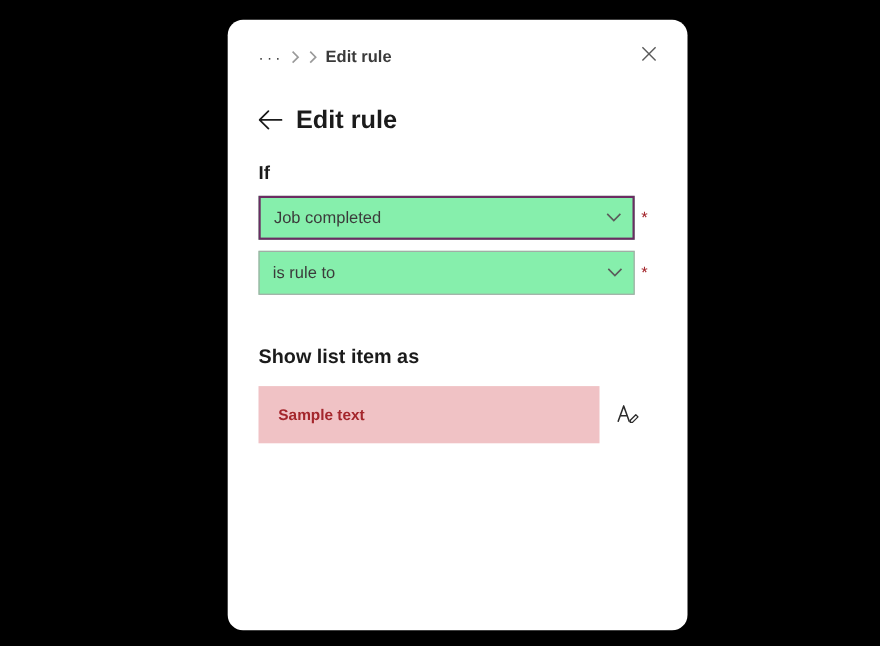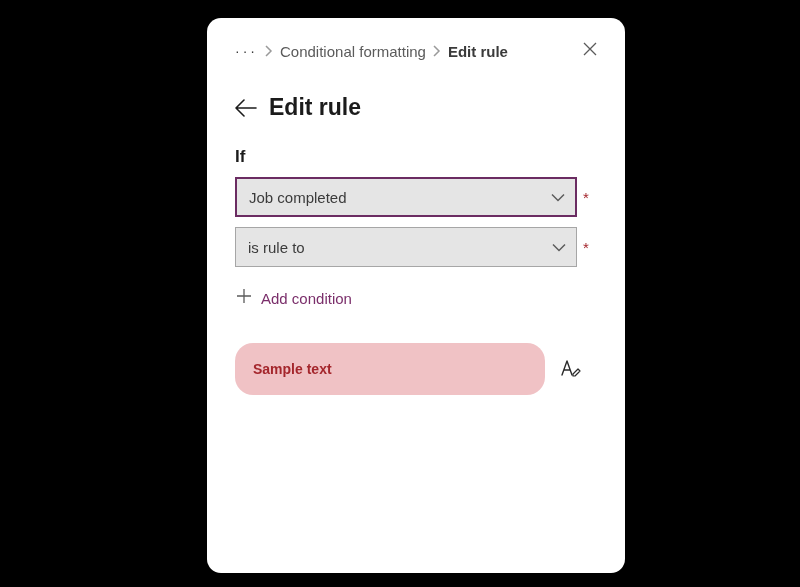--- a/index.html
+++ b/index.html
@@ -66,21 +66,21 @@
   .dropdown {
     flex: 1;
     height: 40px;
     border: 1px solid #a6a6a6;
     display: flex;
     align-items: center;
     padding: 0 12px;
     color: #3b3b3b;
     font-size: 15px;
     cursor: pointer;
-    background: #e5e5e5;
+    background: #86efac;
     position: relative;
     max-width: 350px;
   }
   .dropdown.active {
     border: 2px solid #6b2c62;
   }
   .dropdown .dd-icon {
     position: absolute;
     right: 10px;
     top: 50%;
@@ -119,40 +119,38 @@
   .swatch {
     background: #f0c2c5;
     color: #a4262c;
     font-size: 14px;
     font-weight: 600;
     height: 52px;
     width: 310px;
     display: flex;
     align-items: center;
     padding-left: 18px;
-    border-radius: 18px;
   }
   .font-btn {
     cursor: pointer;
     display: inline-flex;
   }
 </style>
 </head>
 <body>
 
 <div class="panel">
 
   <div class="breadcrumb">
     <span class="dots">···</span>
     <span class="chev">
       <svg width="10" height="12" viewBox="0 0 10 12">
           <path d="M2 1 L7 6 L2 11" stroke="#9a9a9a" stroke-width="1.5" fill="none"></path>
         </svg>
     </span>
-    <span class="crumb-link">Conditional formatting</span>
     <span class="chev">
       <svg width="10" height="12" viewBox="0 0 10 12">
           <path d="M2 1 L7 6 L2 11" stroke="#9a9a9a" stroke-width="1.5" fill="none"></path>
         </svg>
     </span>
     <span class="crumb-current">Edit rule</span>
     <span class="close-btn">
       <svg width="14" height="14" viewBox="0 0 14 14">
           <path d="M1 1 L13 13 M13 1 L1 13" stroke="#5b5b5b" stroke-width="1.3"></path>
         </svg>
@@ -189,31 +187,24 @@
         <span class="dd-icon">
           <svg width="14" height="10" viewBox="0 0 14 10">
               <path d="M1 2 L7 8 L13 2" stroke="#5b5b5b" stroke-width="1.5" fill="none"></path>
             </svg>
         </span>
       </div>
       <span class="req">*</span>
     </div>
 
 
-    <div class="add-cond">
-      <span class="plus-icon">
-        <svg width="14" height="14" viewBox="0 0 14 14">
-            <path d="M7 0 V14 M0 7 H14" stroke="#5b5b5b" stroke-width="1.3"></path>
-          </svg>
-      </span>
-      <span>Add condition</span>
-    </div>
   </div>
 
   <div class="preview-section">
+    <div class="preview-label">Show list item as</div>
     <div class="preview-row">
       <div class="swatch">
         <span>Sample text</span>
       </div>
       <span class="font-btn">
         <svg width="22" height="22" viewBox="0 0 22 22">
           <path d="M3 17 L8 3 L13 17 M5 12 H11" stroke="#2b2b2b" stroke-width="1.4" fill="none" stroke-linecap="round" stroke-linejoin="round"></path>
           <path d="M14 16 L19 11 L21 13 L16 18 L14 18 Z" stroke="#2b2b2b" stroke-width="1.2" fill="none" stroke-linejoin="round"></path>
         </svg>
       </span>

